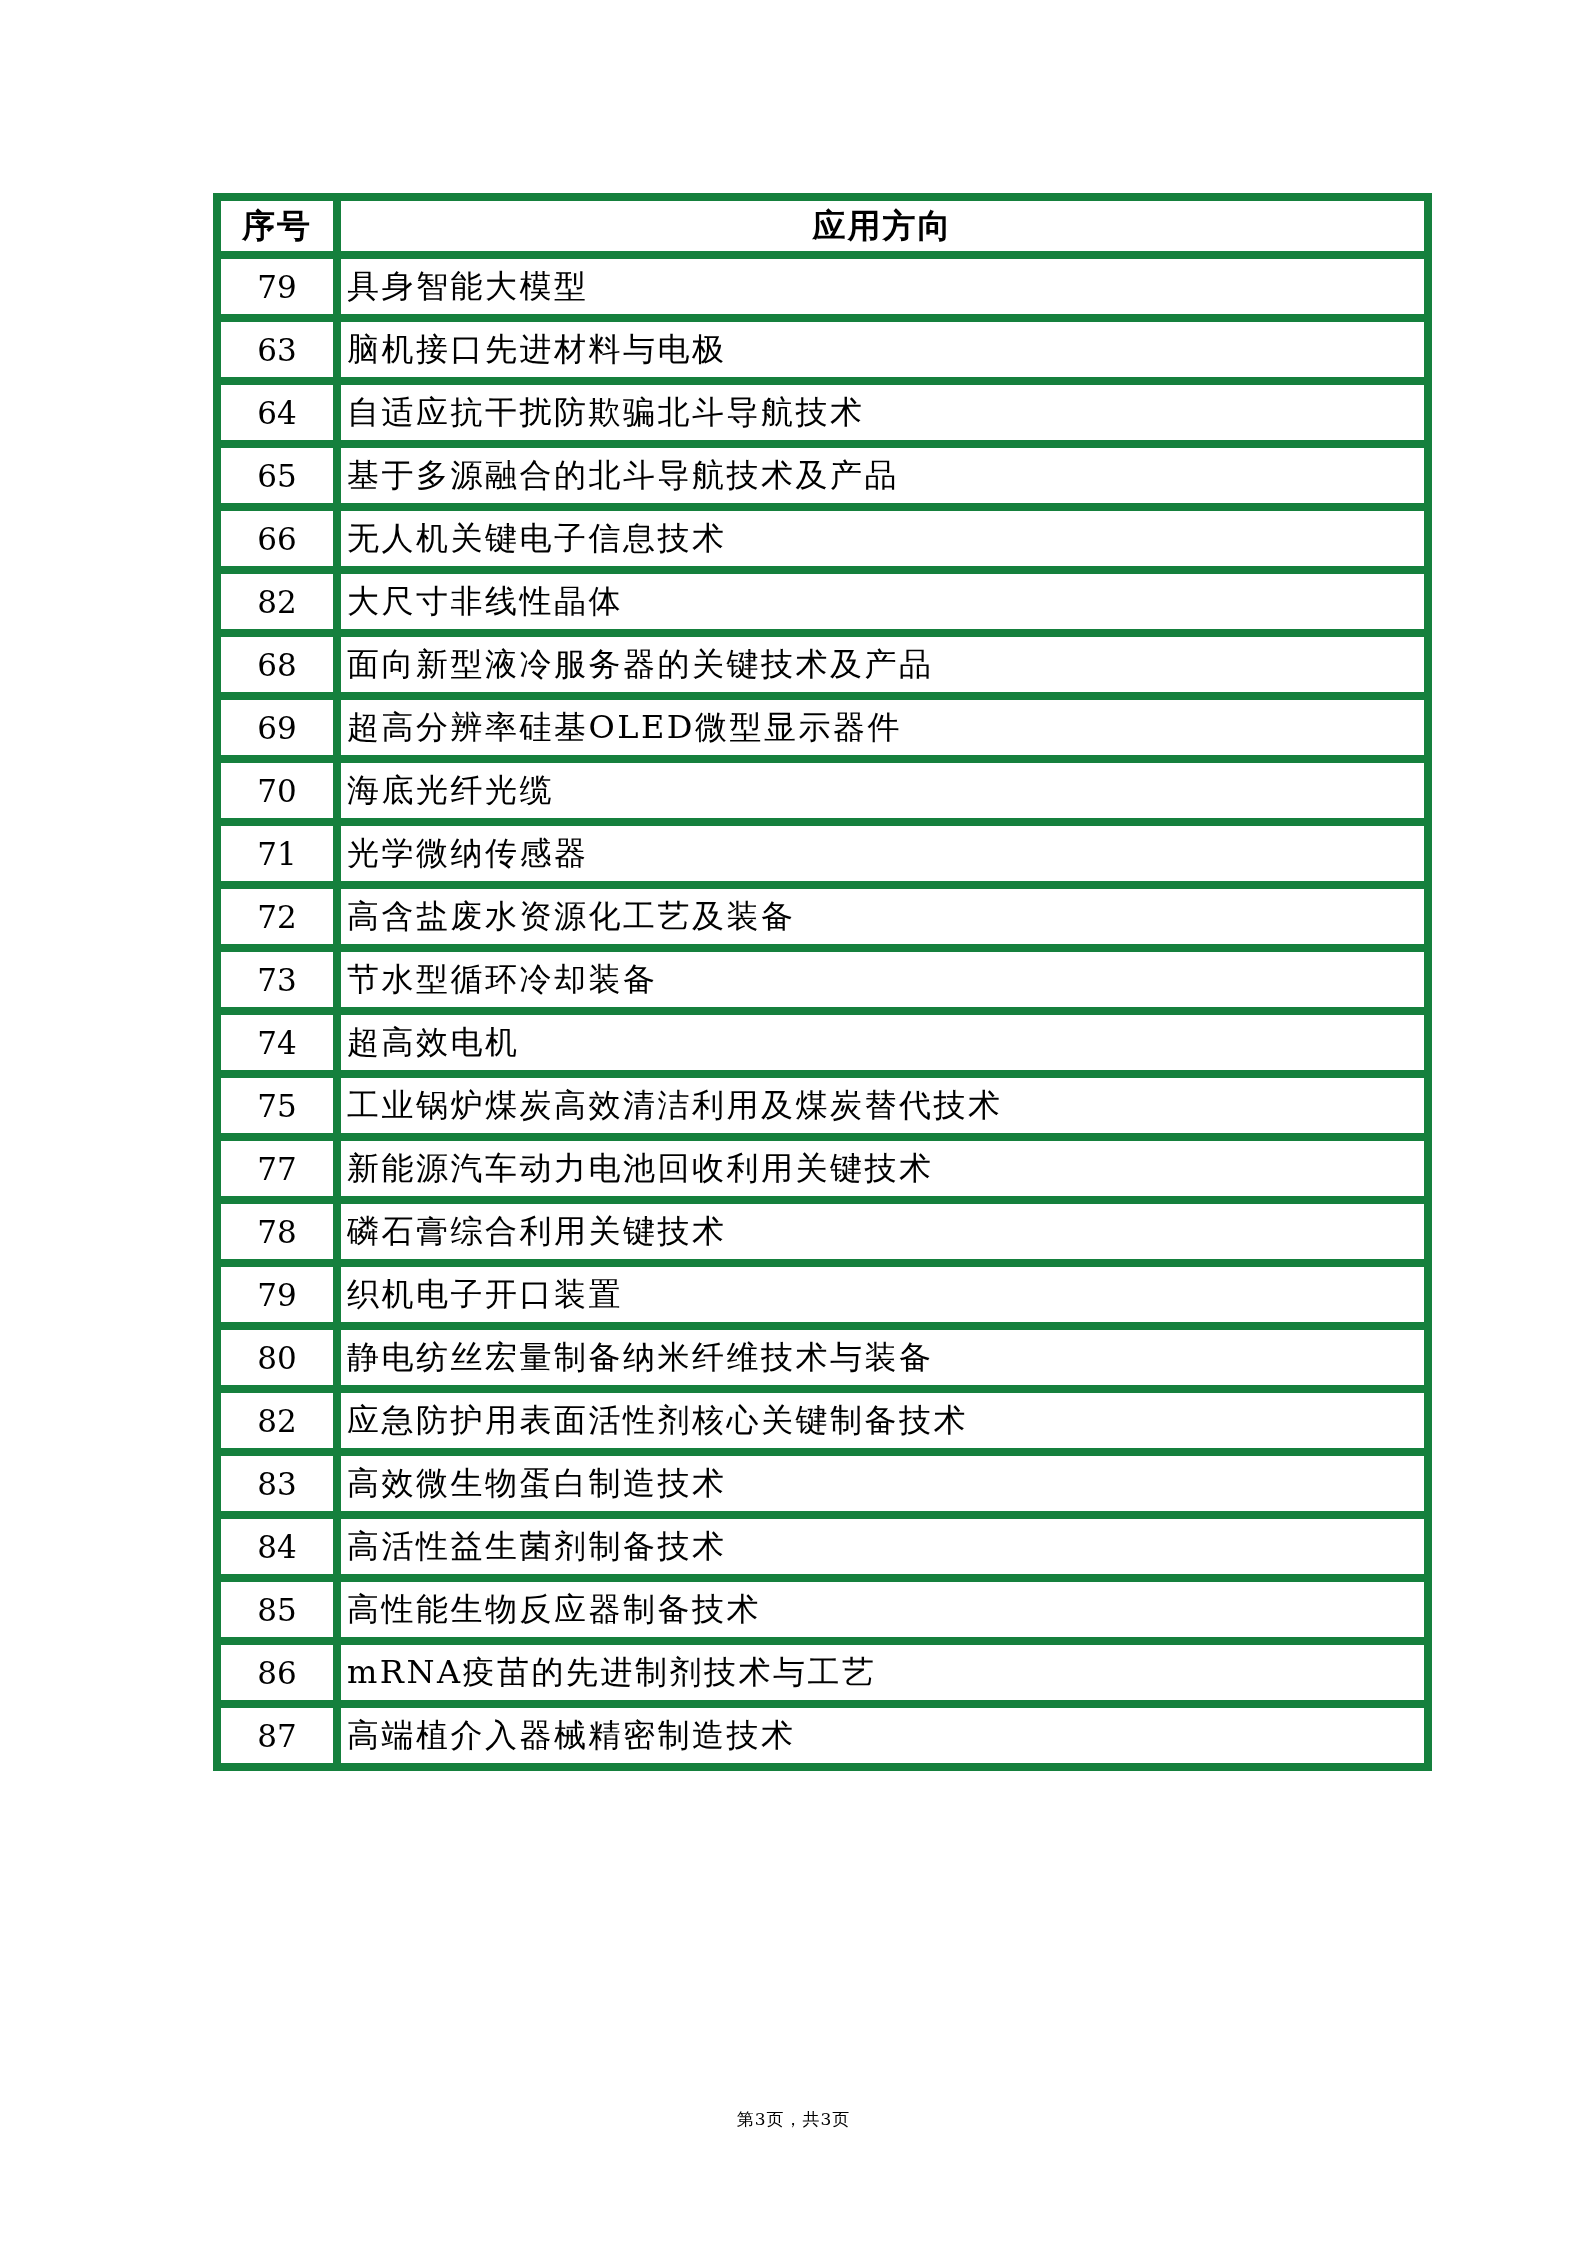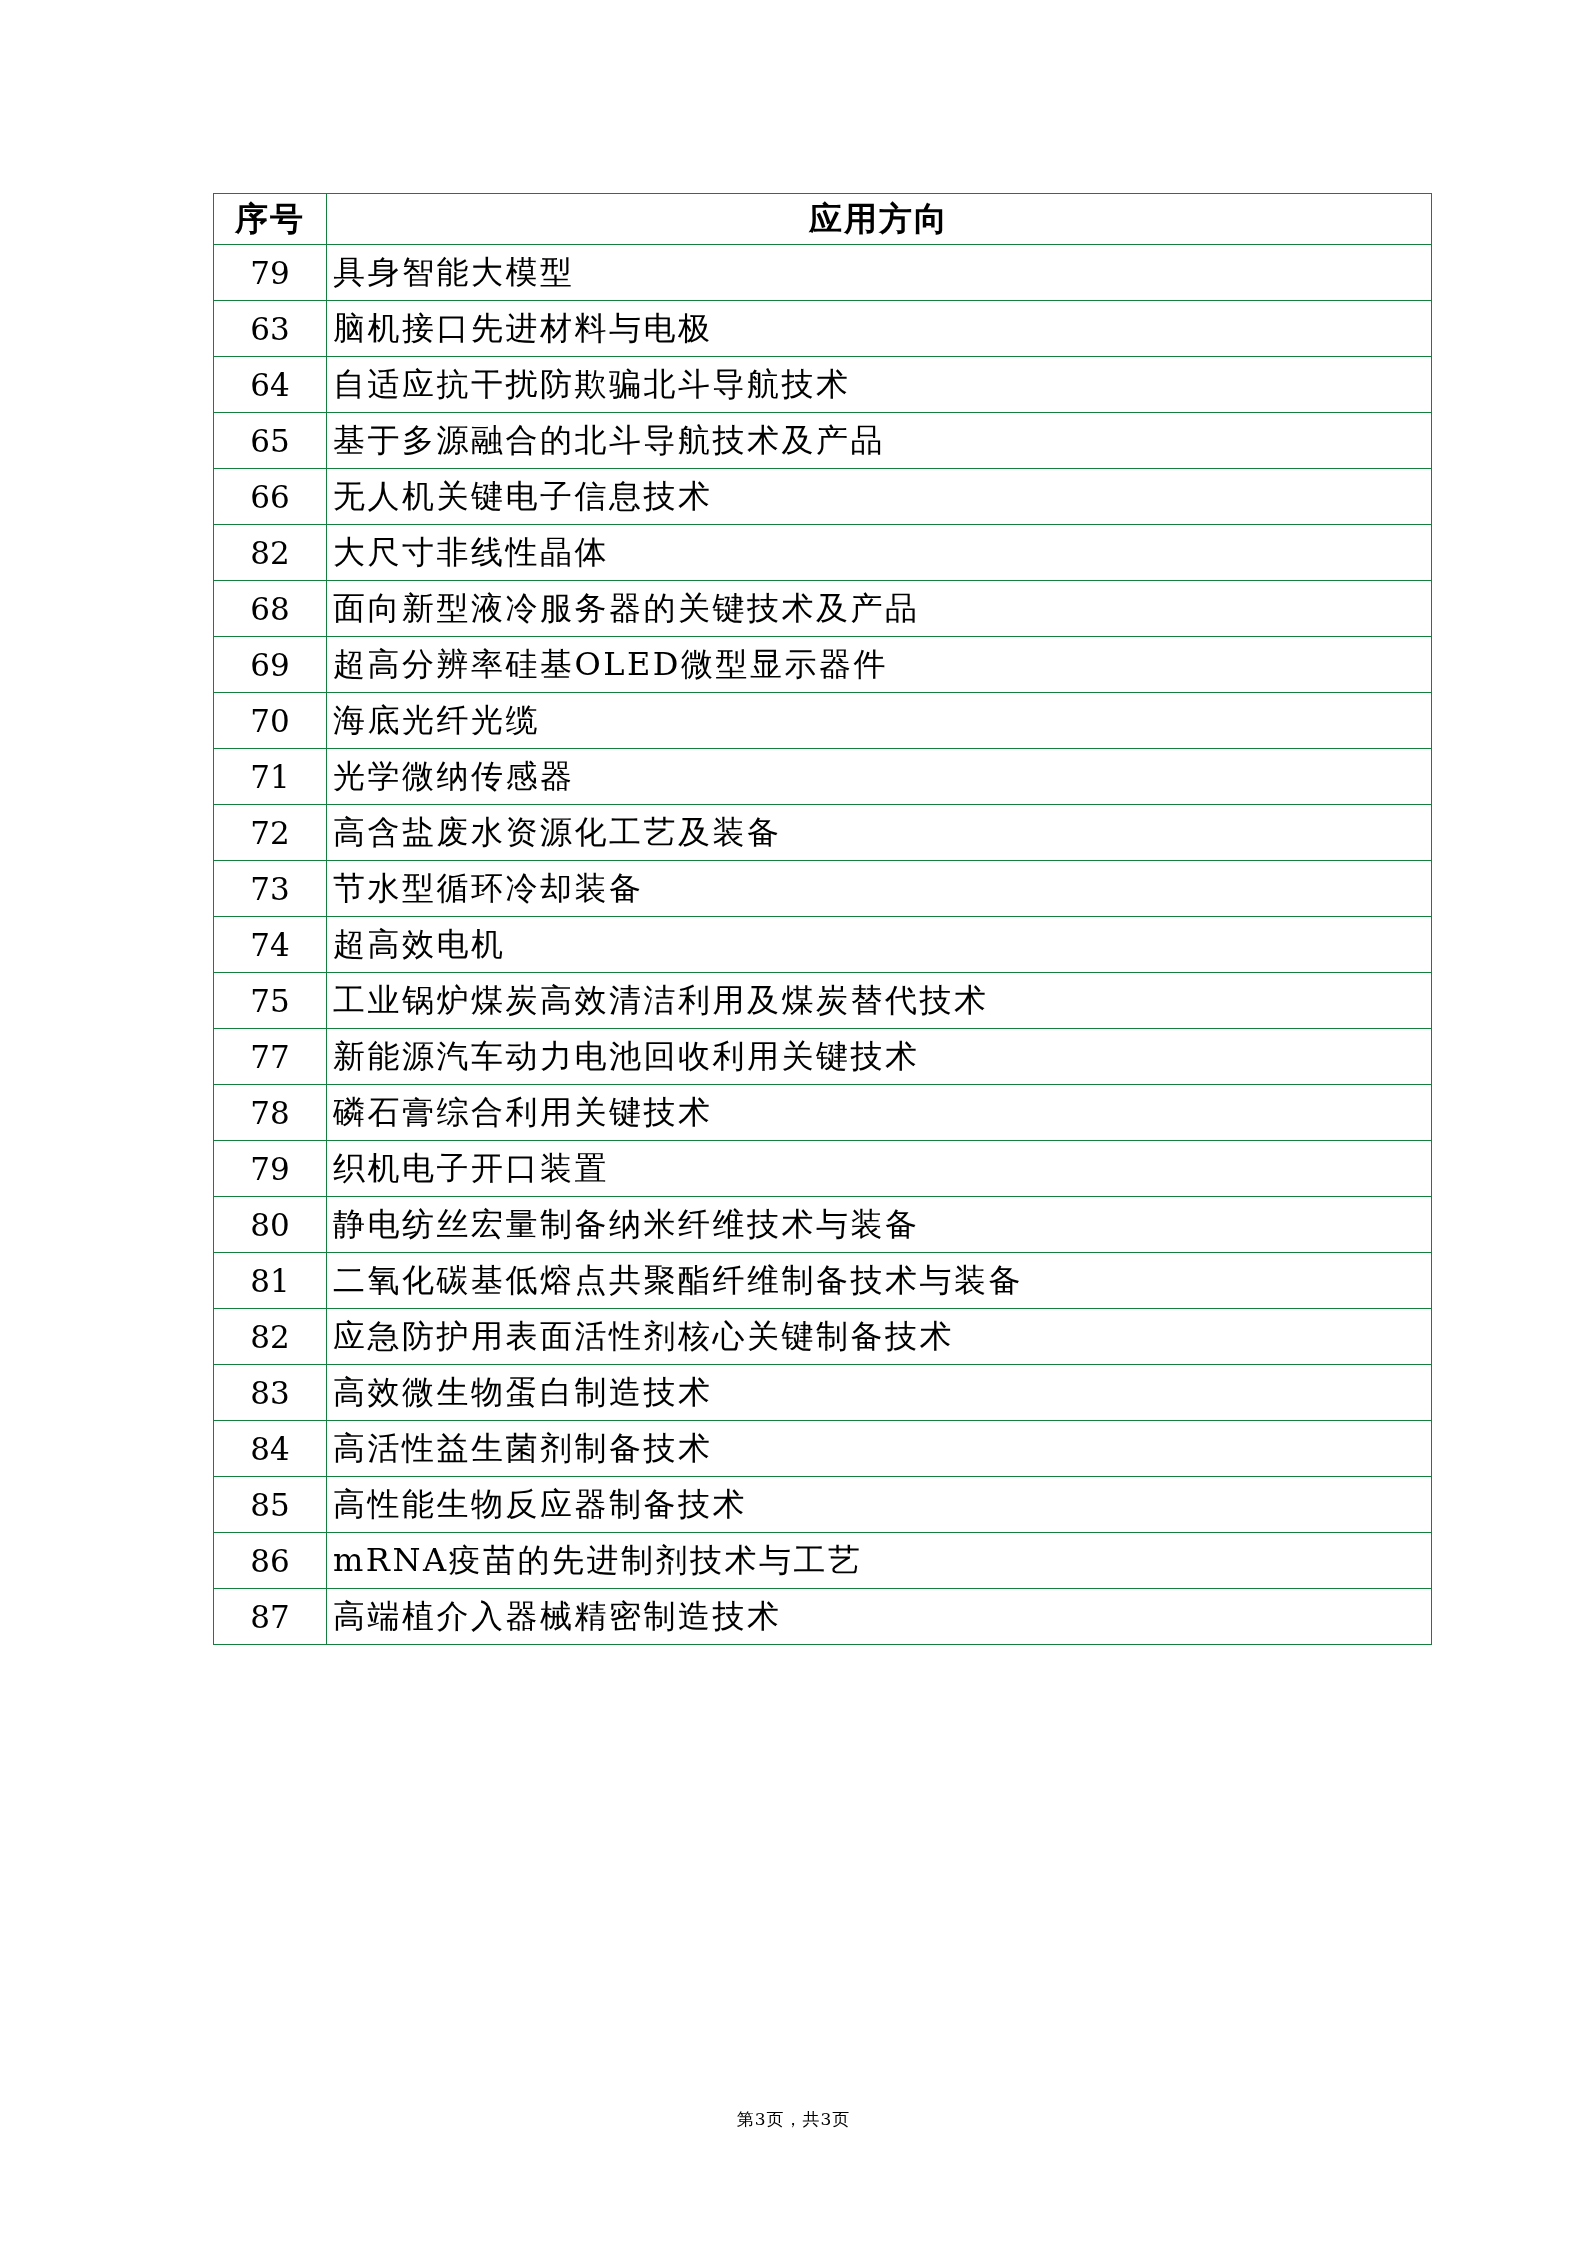--- a/index.html
+++ b/index.html
@@ -18,21 +18,21 @@
   .app-table {
     position: absolute;
     left: 213px;
     top: 193px;
     width: 1219px;
     border-collapse: collapse;
     table-layout: fixed;
   }
   .app-table th,
   .app-table td {
-    border: 1px solid #15803d;
+    border: 8px solid #15803d;
     overflow: hidden;
     white-space: nowrap;
   }
   .col-no {
     width: 110px;
   }
   .app-table thead th {
     height: 48px;
     font-family: "DejaVu Sans", "Liberation Sans", sans-serif;
     font-weight: 700;
@@ -143,24 +143,20 @@
       </tr>
       <tr>
         <td class="col-no">79</td>
         <td class="col-app">织机电子开口装置</td>
       </tr>
       <tr>
         <td class="col-no">80</td>
         <td class="col-app">静电纺丝宏量制备纳米纤维技术与装备</td>
       </tr>
       <tr>
-        <td class="col-no">81</td>
-        <td class="col-app">二氧化碳基低熔点共聚酯纤维制备技术与装备</td>
-      </tr>
-      <tr>
         <td class="col-no">82</td>
         <td class="col-app">应急防护用表面活性剂核心关键制备技术</td>
       </tr>
       <tr>
         <td class="col-no">83</td>
         <td class="col-app">高效微生物蛋白制造技术</td>
       </tr>
       <tr>
         <td class="col-no">84</td>
         <td class="col-app">高活性益生菌剂制备技术</td>

